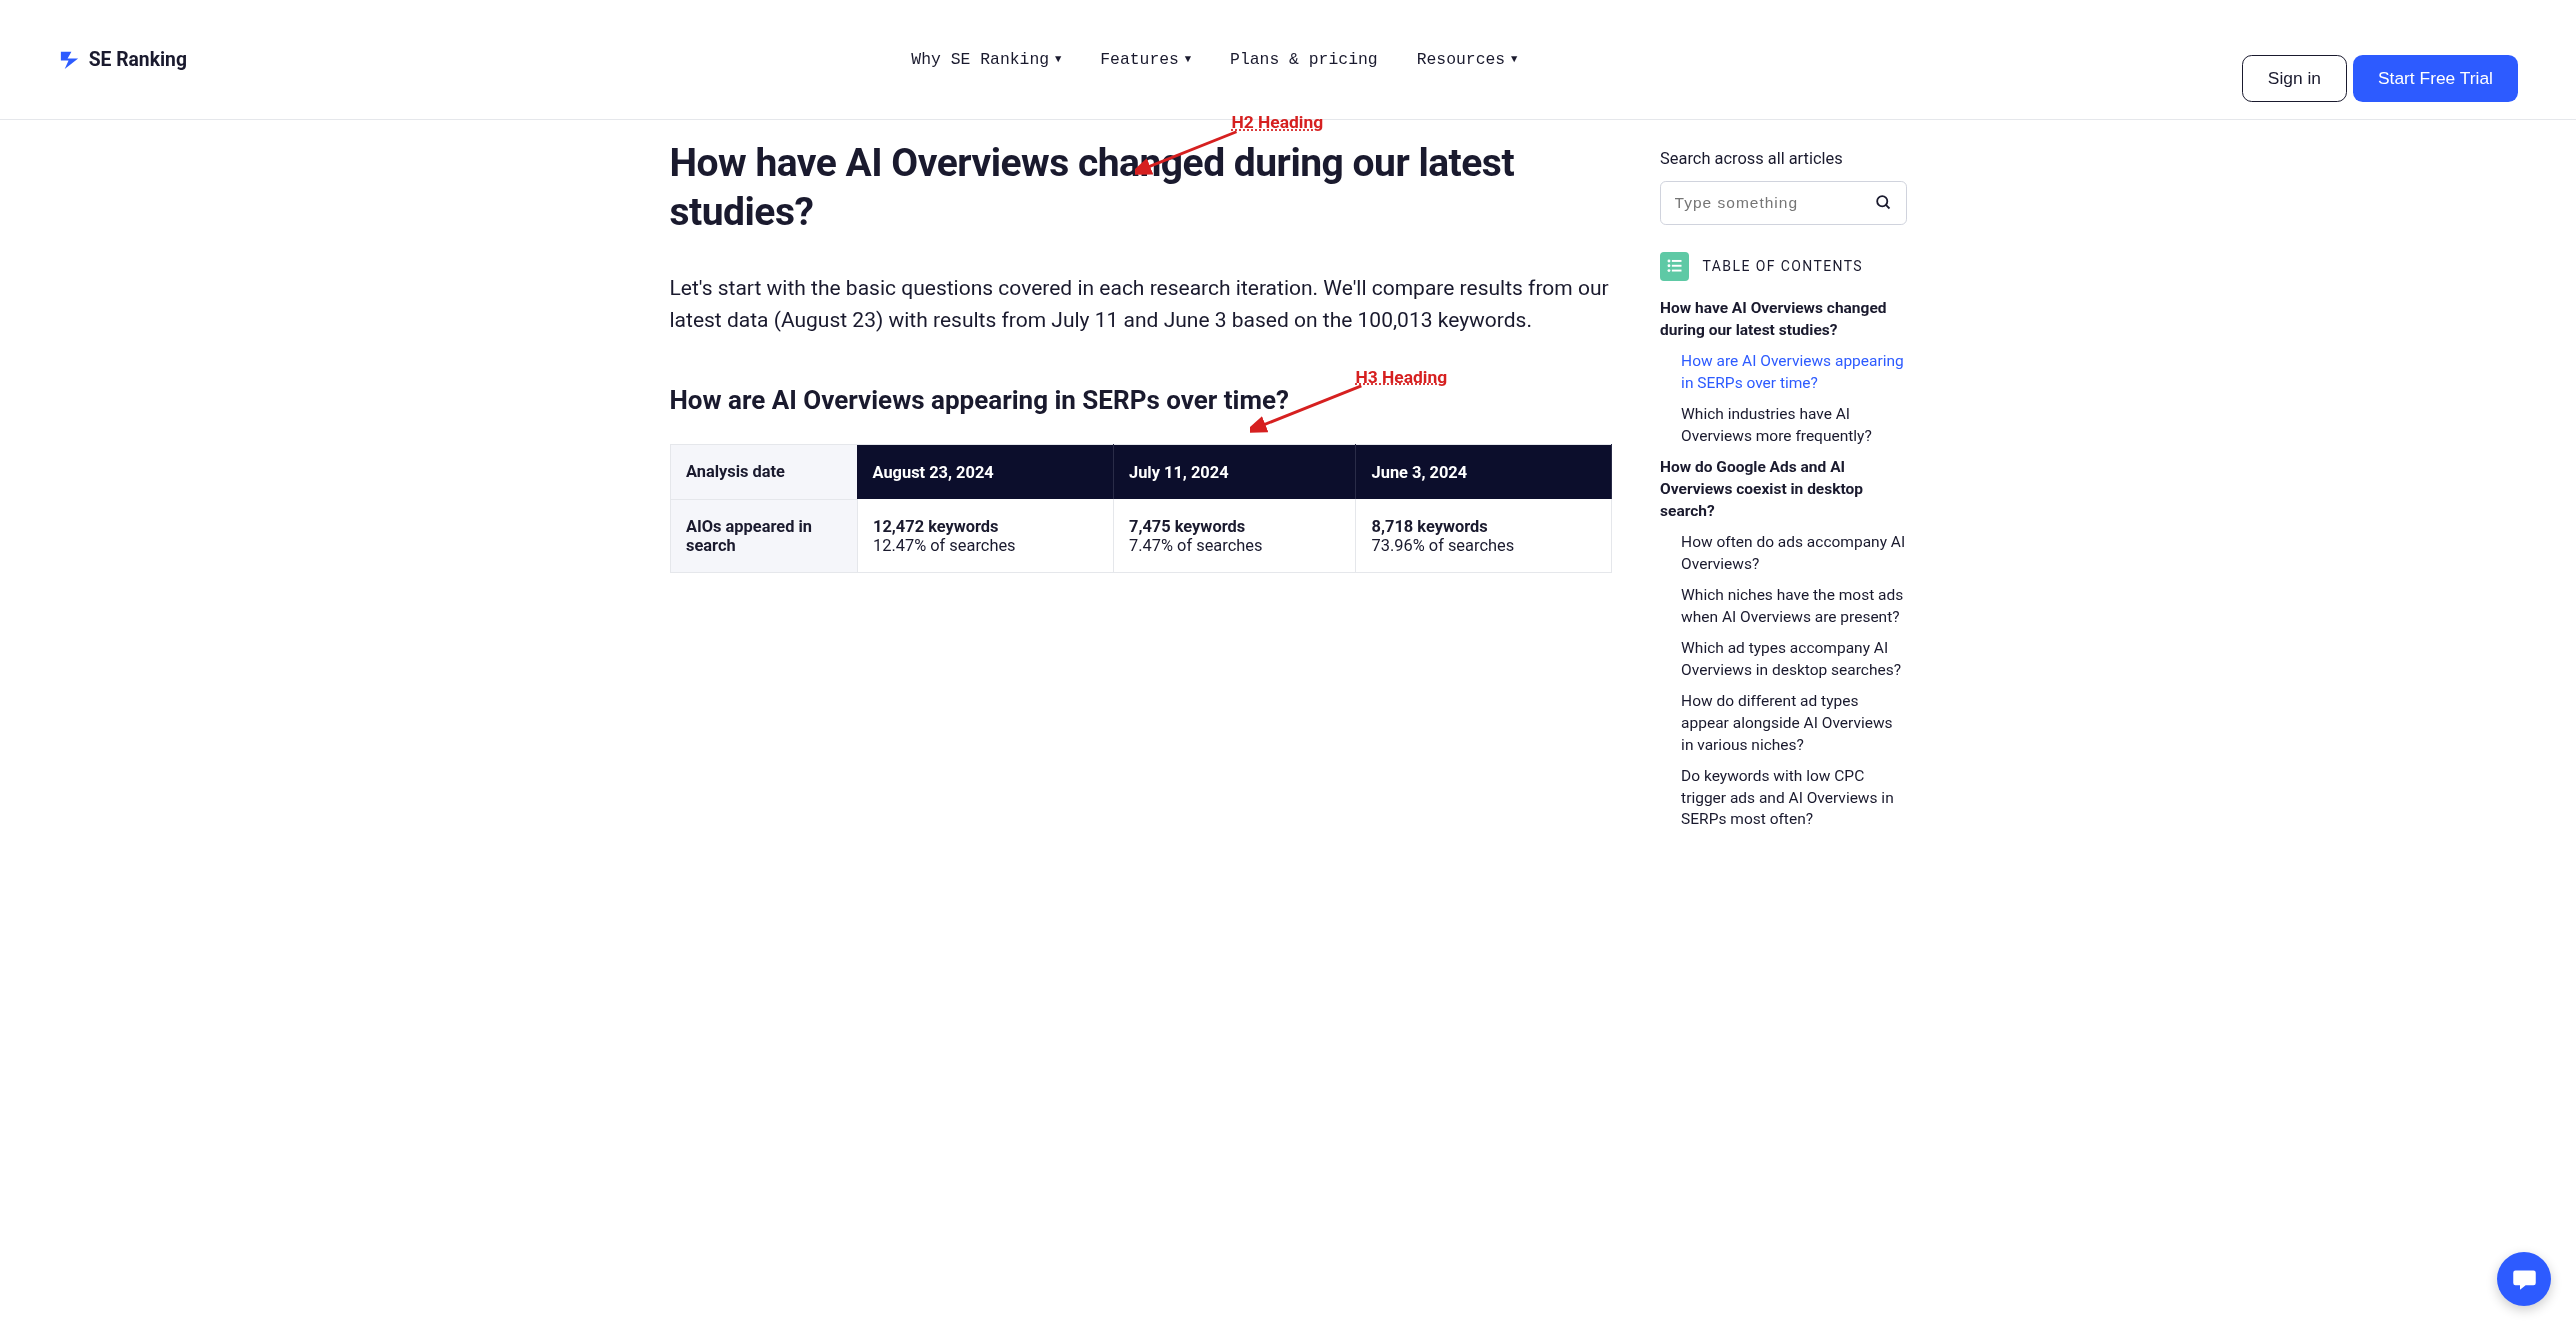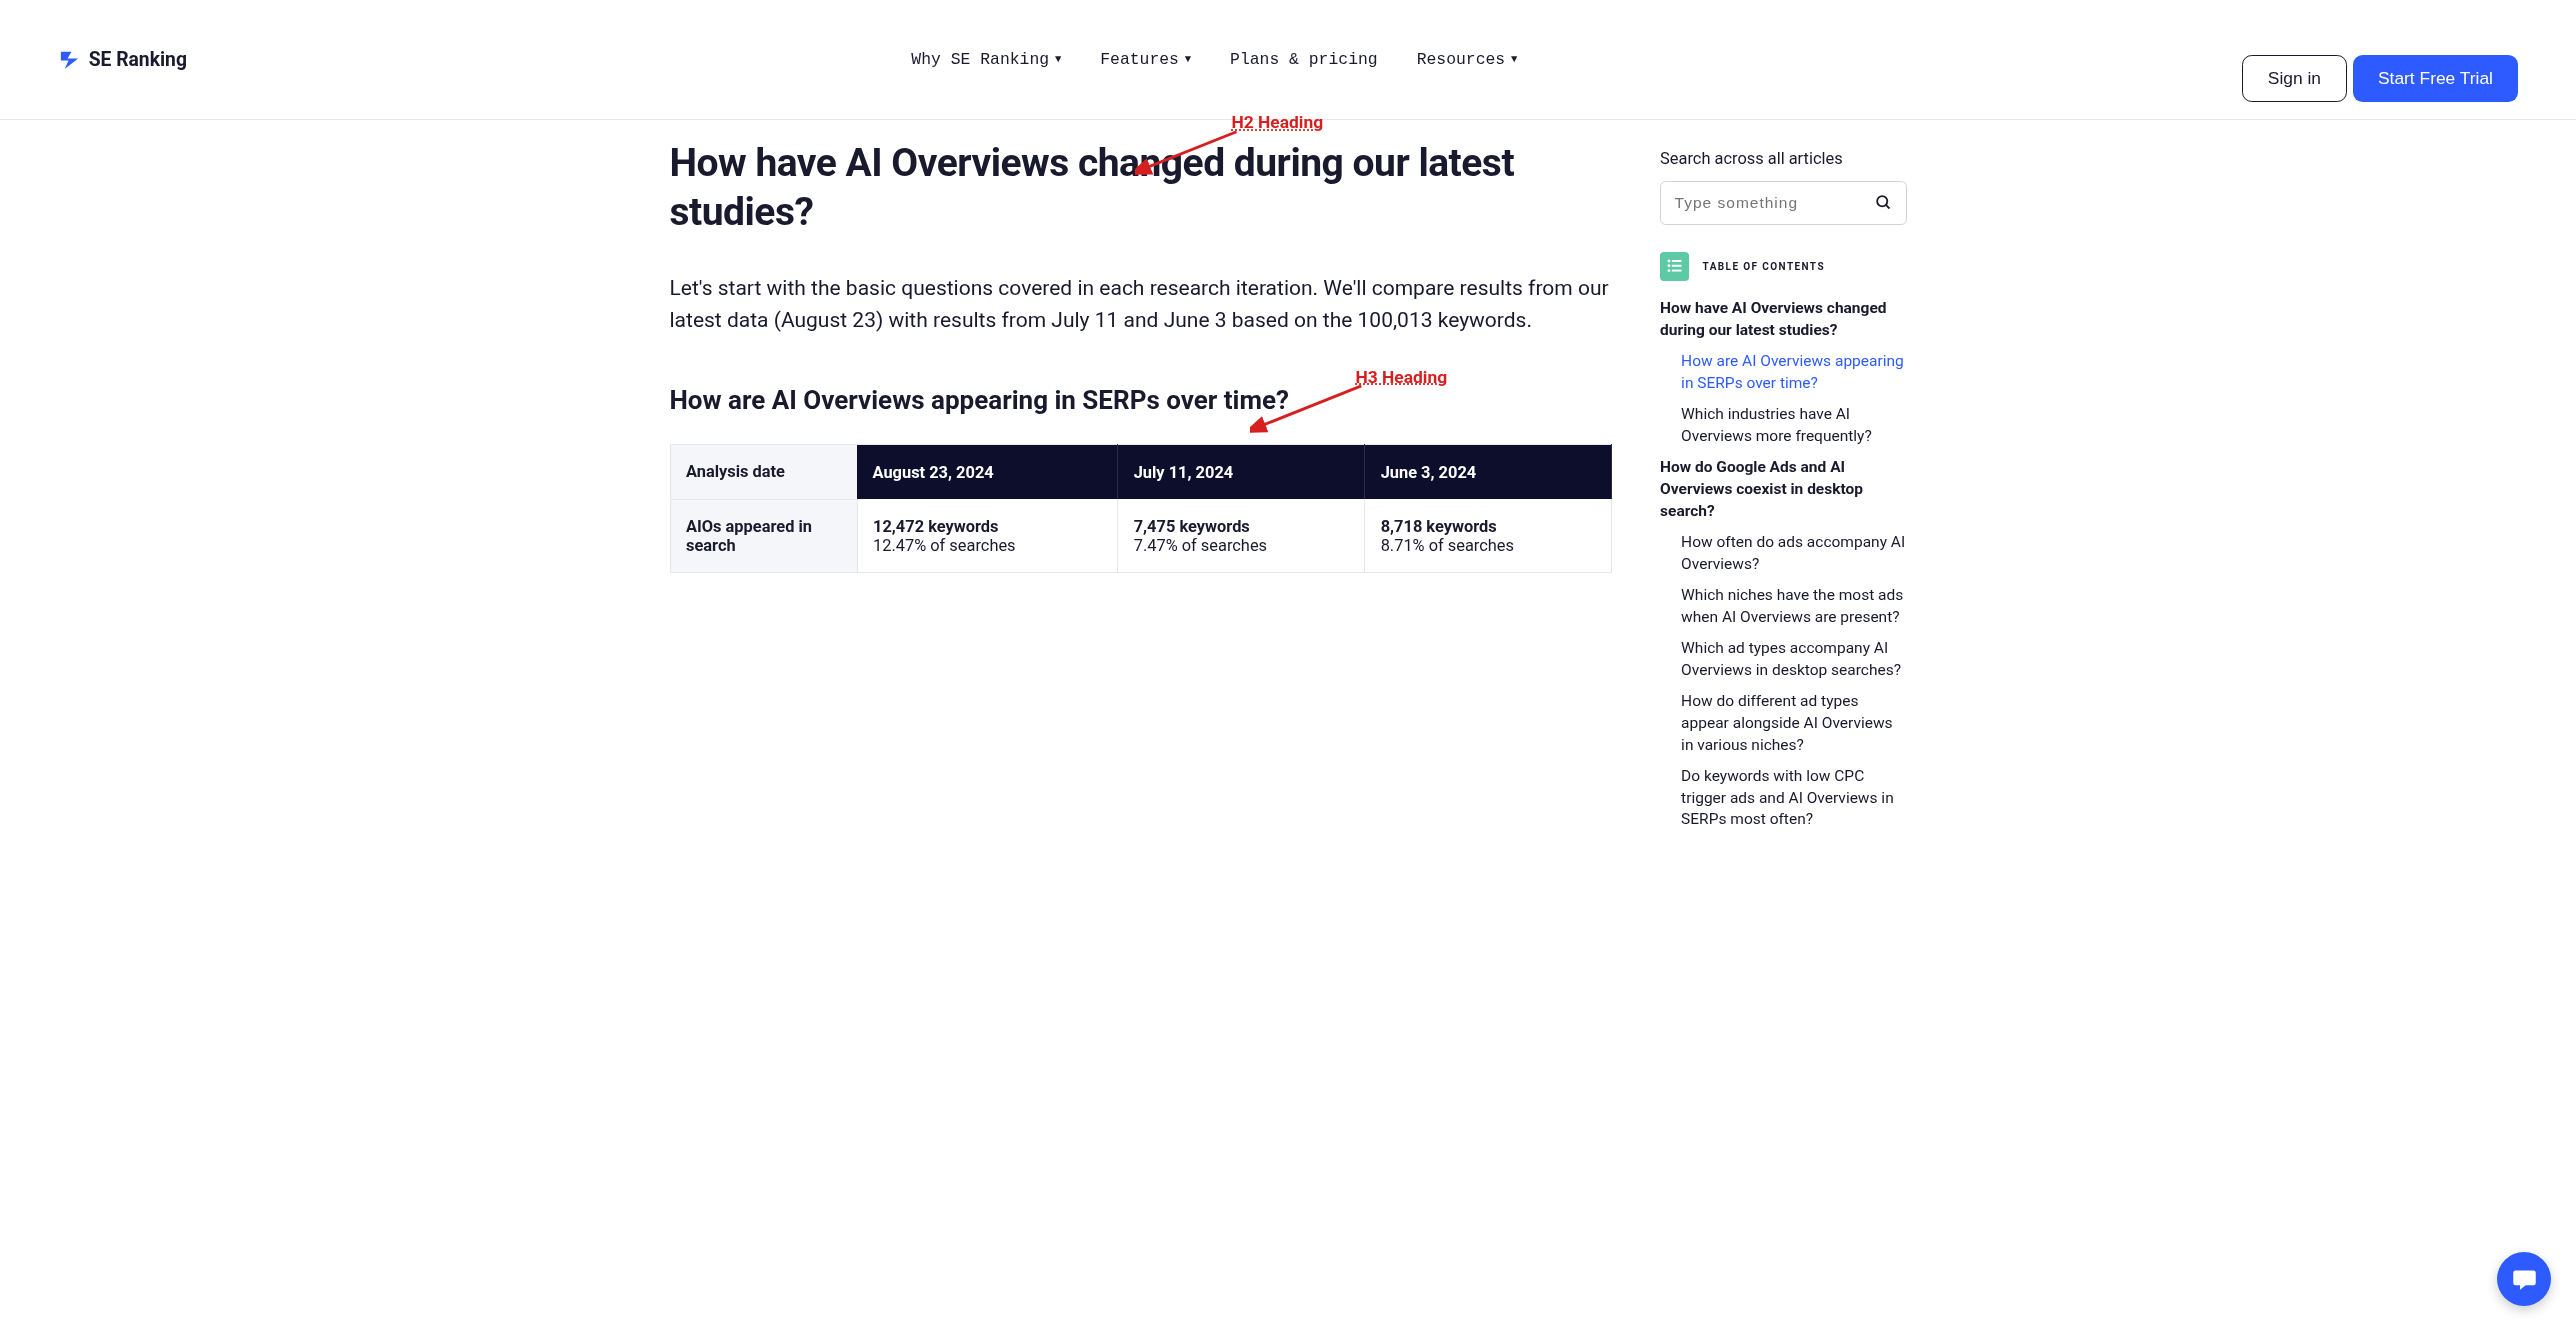--- a/index.html
+++ b/index.html
@@ -38,21 +38,21 @@
   tbody td.data .line1 { font-weight:700; margin-bottom:0; }
   tbody td.data .line2 { font-weight:400; }
 
   
   .search-label { font-size:16.4px; margin-bottom:13.5px; }
   .search-box { display:flex; align-items:center; border:1px solid #d0d3dd; border-radius:5.8px; padding:11.6px 13.5px; margin-bottom:27px; }
   .search-box input { flex:1; border:none; outline:none; font-size:15.5px; letter-spacing:1px; color:#888; }
   .search-box svg { width:17.4px; height:17.4px; stroke:#1a1a2e; }
   .toc-header { display:flex; align-items:center; gap:13.5px; margin-bottom:17.4px; }
   .toc-icon { width:29px; height:29px; background:#5ec9a5; border-radius:3.9px; display:flex; align-items:center; justify-content:center; }
-  .toc-title { font-size:10px; font-weight:700; letter-spacing:1.4px; }
+  .toc-title { font-size:14px; font-weight:400; letter-spacing:1.4px; }
   .toc-l1 { font-size:15.5px; font-weight:700; line-height:1.4; margin-bottom:9.7px; cursor:pointer; }
   .toc-l2 { font-size:15.5px; line-height:1.4; margin:0 0 9.7px 21px; cursor:pointer; }
   .toc-l2.active { color:#2d5bff; }
 
   
   .annot { position:absolute; color:#d62020; font-weight:700; font-size:17.4px; pointer-events:none; }
   .annot .label { text-decoration:underline; text-decoration-style:dotted; white-space:nowrap; }
   .annot svg { position:absolute; }
 
   .main-wrapper { position:relative; }
@@ -141,21 +141,21 @@
             <td class="data">
               <div class="line1">12,472 keywords</div>
               <div class="line2">12.47% of searches</div>
             </td>
             <td class="data">
               <div class="line1">7,475 keywords</div>
               <div class="line2">7.47% of searches</div>
             </td>
             <td class="data">
               <div class="line1">8,718 keywords</div>
-              <div class="line2">8.71% of searches</div>
+              <div class="line2">73.96% of searches</div>
             </td>
           </tr>
         </tbody>
       </table>
     </div>
   </div>
 
   <div class="sidebar">
     <div class="search-label">Search across all articles</div>
     <div class="search-box">

